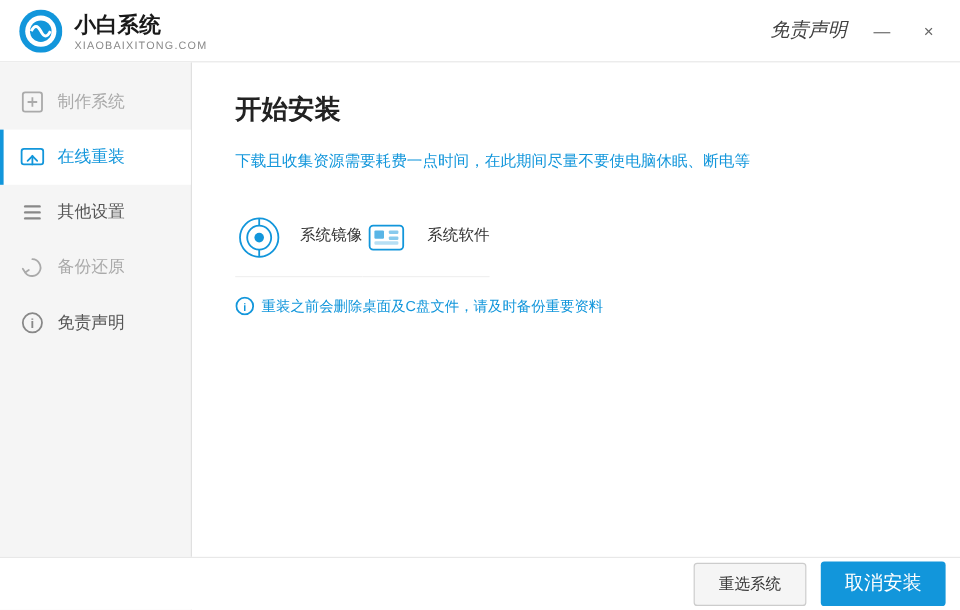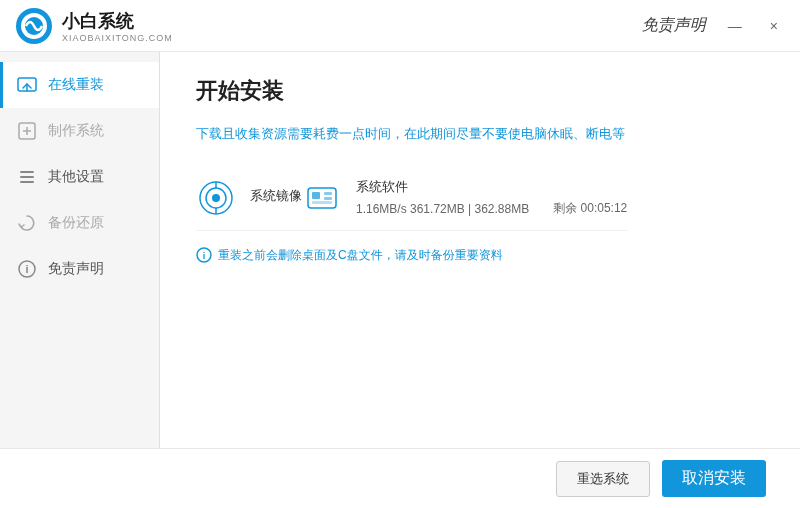--- a/index.html
+++ b/index.html
@@ -204,25 +204,25 @@
       color: #1296db;
       font-size: 12px;
     }
 
     
     .bottom-bar {
       position: absolute;
       bottom: 0;
       right: 0;
       left: 0;
-      height: 60px;
+      height: 44px;
       display: flex;
       align-items: center;
       justify-content: flex-end;
-      padding: 0 34px;
+      padding: 0 12px;
       gap: 12px;
       background: #fff;
       border-top: 1px solid #e8e8e8;
     }
     .btn-secondary {
       padding: 8px 20px;
       font-size: 13px;
       border: 1px solid #ccc;
       background: #f5f5f5;
       color: #333;
@@ -263,40 +263,40 @@
     <button class="disclaimer-btn">免责声明</button>
     <button class="window-btn">—</button>
     <button class="window-btn close-btn">×</button>
   </div>
 </div>
 
 <div class="main-layout">
 
   <div class="sidebar">
 
+    <div class="sidebar-item disabled">
+      <span class="sidebar-icon">
+        <svg width="22" height="22" viewBox="0 0 22 22">
+          <rect x="3" y="3" width="16" height="16" rx="2" fill="none" stroke="#aaa" stroke-width="1.5"></rect>
+          <line x1="7" y1="11" x2="15" y2="11" stroke="#aaa" stroke-width="1.5"></line>
+          <line x1="11" y1="7" x2="11" y2="15" stroke="#aaa" stroke-width="1.5"></line>
+        </svg>
+      </span>
+      <span>制作系统</span>
+    </div>
+
     <div class="sidebar-item active">
       <span class="sidebar-icon">
         <svg width="22" height="22" viewBox="0 0 22 22">
           <rect x="2" y="4" width="18" height="13" rx="2" fill="none" stroke="#1296db" stroke-width="1.5"></rect>
           <path d="M7 14 L11 10 L15 14" fill="none" stroke="#1296db" stroke-width="1.5" stroke-linecap="round"></path>
           <line x1="11" y1="10" x2="11" y2="17" stroke="#1296db" stroke-width="1.5" stroke-linecap="round"></line>
         </svg>
       </span>
       <span>在线重装</span>
-    </div>
-
-    <div class="sidebar-item disabled">
-      <span class="sidebar-icon">
-        <svg width="22" height="22" viewBox="0 0 22 22">
-          <rect x="3" y="3" width="16" height="16" rx="2" fill="none" stroke="#aaa" stroke-width="1.5"></rect>
-          <line x1="7" y1="11" x2="15" y2="11" stroke="#aaa" stroke-width="1.5"></line>
-          <line x1="11" y1="7" x2="11" y2="15" stroke="#aaa" stroke-width="1.5"></line>
-        </svg>
-      </span>
-      <span>制作系统</span>
     </div>
 
     <div class="sidebar-item">
       <span class="sidebar-icon">
         <svg width="22" height="22" viewBox="0 0 22 22">
           <rect x="4" y="5" width="14" height="2" rx="1" fill="#888"></rect>
           <rect x="4" y="10" width="14" height="2" rx="1" fill="#888"></rect>
           <rect x="4" y="15" width="14" height="2" rx="1" fill="#888"></rect>
         </svg>
       </span>
@@ -350,27 +350,20 @@
           <svg width="36" height="36" viewBox="0 0 36 36">
             <rect x="4" y="8" width="28" height="20" rx="3" fill="none" stroke="#1296db" stroke-width="1.5"></rect>
             <rect x="8" y="12" width="8" height="7" rx="1" fill="#1296db" opacity="0.7"></rect>
             <rect x="20" y="12" width="8" height="3" rx="1" fill="#1296db" opacity="0.5"></rect>
             <rect x="20" y="17" width="8" height="3" rx="1" fill="#1296db" opacity="0.5"></rect>
             <rect x="8" y="21" width="20" height="3" rx="1" fill="#1296db" opacity="0.3"></rect>
           </svg>
         </div>
         <div class="item-info">
           <div class="item-name">系统软件</div>
-          <div class="item-progress-row">
-            <span class="item-speed">1.16MB/s 361.72MB | 362.88MB</span>
-            <div class="progress-bar-wrap">
-              <div class="progress-bar-fill" style="width: 99%;"></div>
-            </div>
-            <span class="item-remaining">剩余 00:05:12</span>
-          </div>
         </div>
       </div>
 
 
     </div>
 
     <div class="warning-footer">
       <svg width="16" height="16" viewBox="0 0 16 16">
         <circle cx="8" cy="8" r="7" fill="none" stroke="#1296db" stroke-width="1.5"></circle>
         <text x="8" y="12" text-anchor="middle" fill="#1296db" font-size="9" font-weight="bold">i</text>

